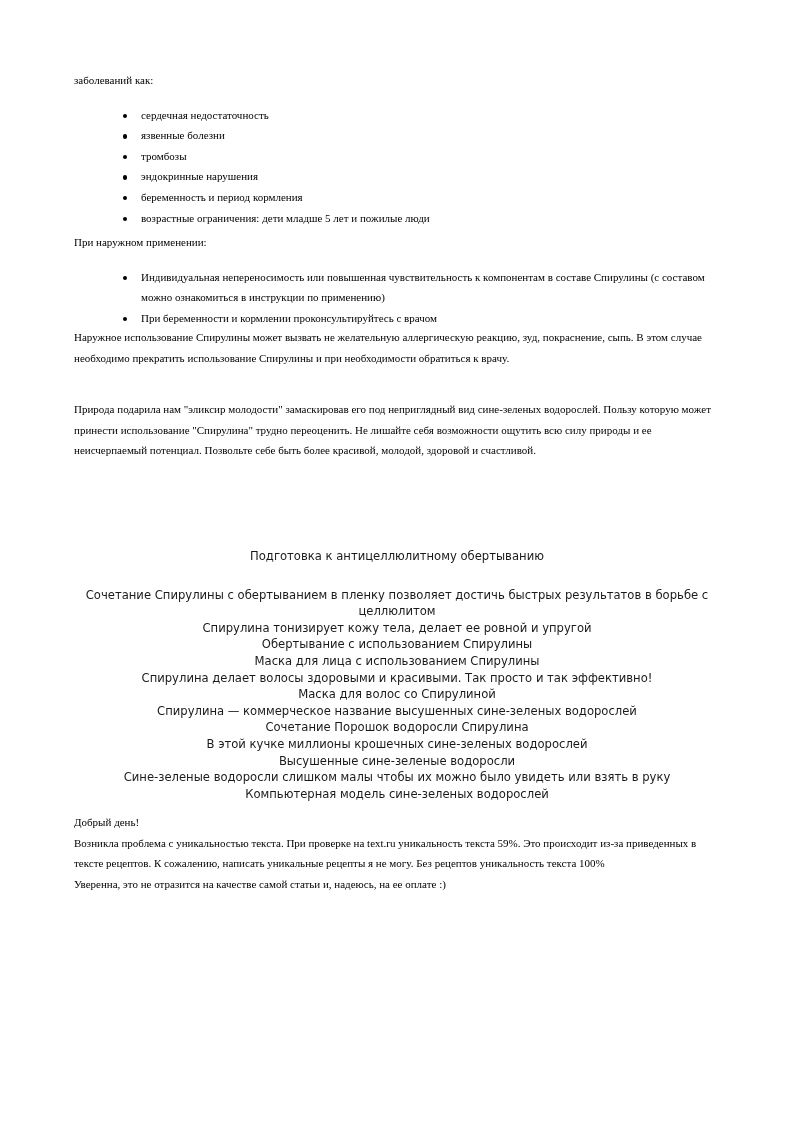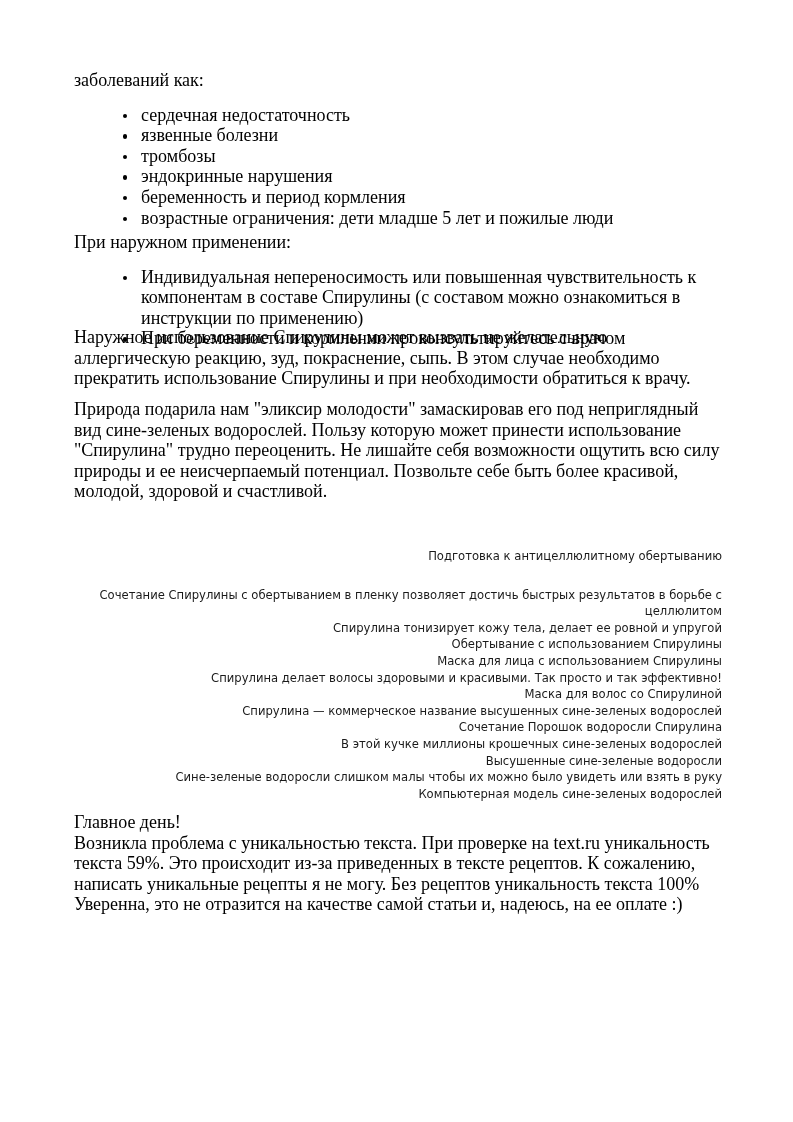--- a/index.html
+++ b/index.html
@@ -16,21 +16,21 @@
     overflow: hidden;
     box-sizing: border-box;
   }
 
   
   .serif-block {
     position: absolute;
     left: 74px;
     width: 648px;
     font-family: "Liberation Serif", "DejaVu Serif", serif;
-    font-size: 18px;
+    font-size: 11px;
     line-height: 20.6px;
     color: #000000;
     text-align: left;
   }
   .serif-block p {
     margin: 0;
   }
 
   
   ul.bullets {
@@ -57,21 +57,21 @@
 
   
   .sans-block {
     position: absolute;
     left: 72px;
     width: 650px;
     font-family: "DejaVu Sans", "Liberation Sans", sans-serif;
     font-size: 11.6px;
     line-height: 16.6px;
     color: #1a1a1a;
-    text-align: right;
+    text-align: center;
   }
   .sans-block p {
     margin: 0;
   }
   .sans-block .sans-heading {
     margin-bottom: 22px;
   }
 
   
   #block-diseases      { top: 70px; }
@@ -124,18 +124,18 @@
     <p>Маска для волос со Спирулиной</p>
     <p>Спирулина — коммерческое название высушенных сине-зеленых водорослей</p>
     <p>Сочетание Порошок водоросли Спирулина</p>
     <p>В этой кучке миллионы крошечных сине-зеленых водорослей</p>
     <p>Высушенные сине-зеленые водоросли</p>
     <p>Сине-зеленые водоросли слишком малы чтобы их можно было увидеть или взять в руку</p>
     <p>Компьютерная модель сине-зеленых водорослей</p>
   </div>
 
   <div class="serif-block" id="block-closing">
-    <p>Главное день!</p>
+    <p>Добрый день!</p>
     <p>Возникла проблема с уникальностью текста. При проверке на text.ru уникальность текста 59%. Это происходит из-за приведенных в тексте рецептов. К сожалению, написать уникальные рецепты я не могу. Без рецептов уникальность текста 100%</p>
     <p>Уверенна, это не отразится на качестве самой статьи и, надеюсь, на ее оплате :)</p>
   </div>
 
 </div>
 
 </body></html>

